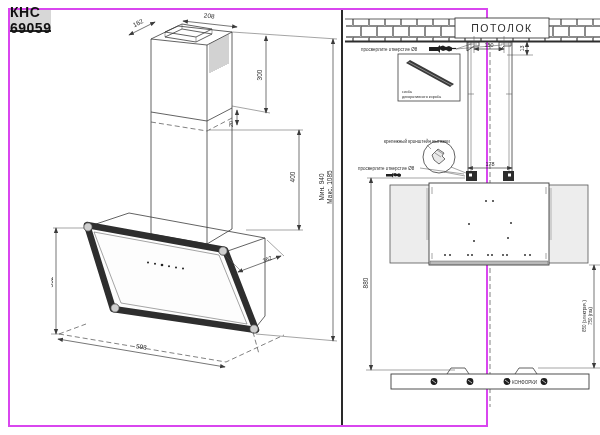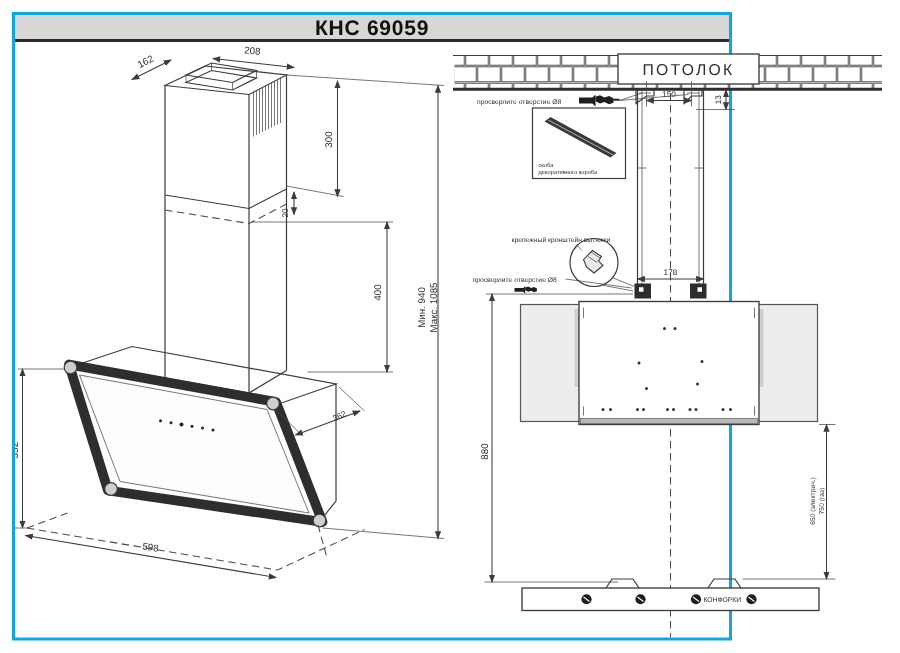--- a/index.html
+++ b/index.html
@@ -1,17 +1,17 @@
 <!DOCTYPE html>
 <html><head>
 <meta charset="utf-8">
 <style>
   html,body{margin:0;padding:0;background:#ffffff;}
   .page{position:relative;width:600px;height:435px;background:#ffffff;font-family:"Liberation Sans",sans-serif;}
-  .sheet{position:absolute;left:8px;top:8px;width:480px;height:419px;border:2px solid #0ea5e9;box-sizing:border-box;background:#fff;display:flex;flex-direction:column;}
+  .sheet{position:absolute;left:8px;top:8px;width:480px;height:419px;border:2px solid #d946ef;box-sizing:border-box;background:#fff;display:flex;}
   .titlebar{height:20px;background:#d7d7d7;border-bottom:2px solid #2a2a2a;display:flex;align-items:center;justify-content:center;font-weight:bold;font-size:14px;color:#111;letter-spacing:.5px;}
   .content{flex:1;display:flex;}
   .cell-left{width:290px;height:100%;}
   .divider{width:2px;background:#2a2a2a;}
   .cell-right{flex:1;height:100%;border-radius:22px;}
   svg{display:block;}
   svg text{font-family:"Liberation Sans",sans-serif;fill:#2e2e2e;}
   .ln{stroke:#3b3b3b;stroke-width:.8;fill:none;}
   .thin{stroke:#4a4a4a;stroke-width:.5;fill:none;}
   .dash{stroke:#4a4a4a;stroke-width:.7;fill:none;stroke-dasharray:5,3;}

